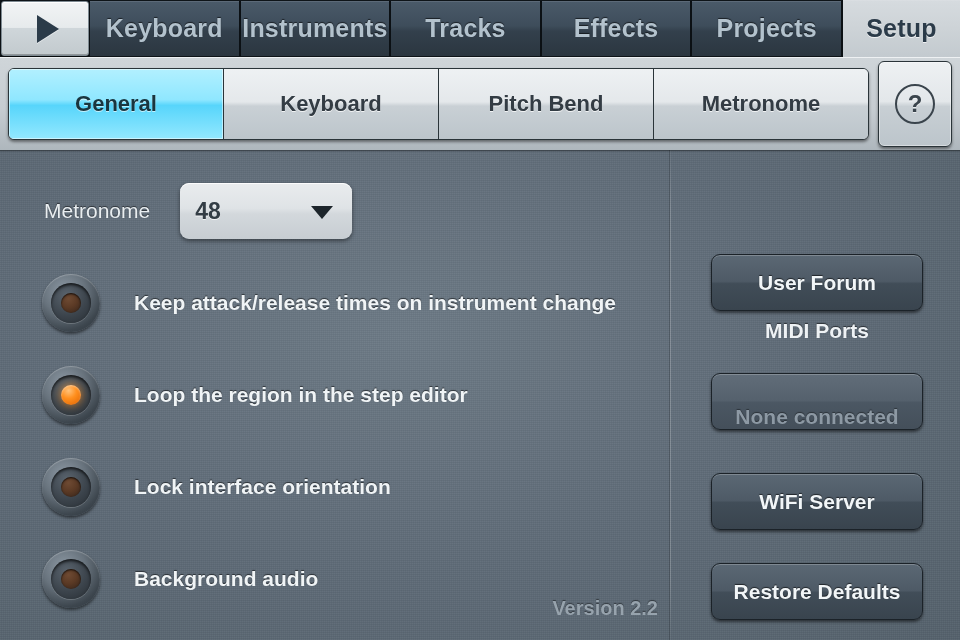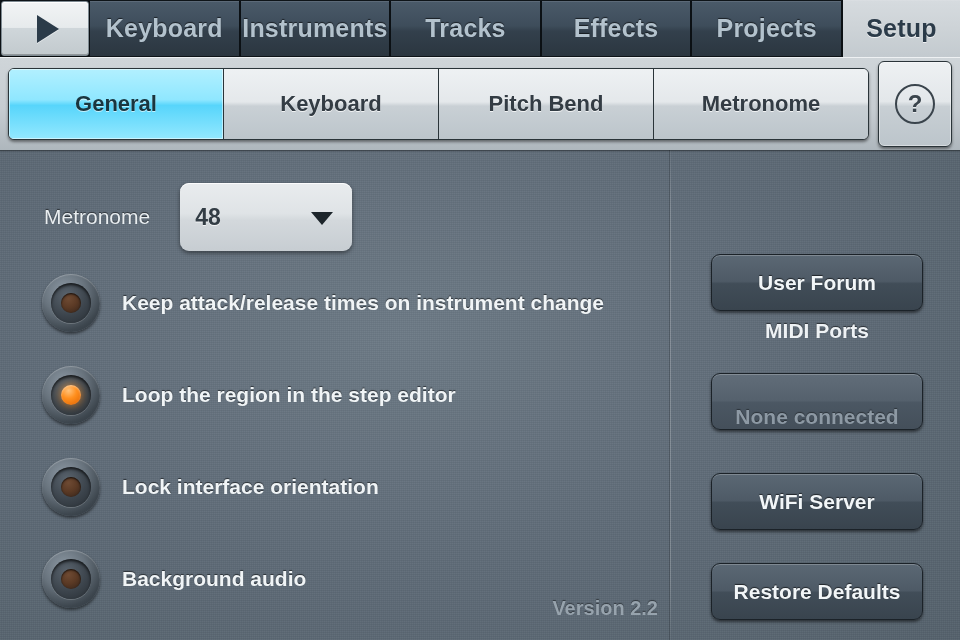--- a/index.html
+++ b/index.html
@@ -172,21 +172,21 @@
   .poly-row {
     position: absolute; left: 44px; top: 33px;
     display: flex; align-items: center;
   }
   .poly-label {
     font-size: 21px; color: #e9eef1; font-weight: normal;
     text-shadow: 0 -1px 1px rgba(0,0,0,.55);
     margin-right: 30px;
   }
   .dropdown {
-    width: 172px; height: 68px;
+    width: 172px; height: 56px;
     border-radius: 9px;
     background: linear-gradient(to bottom, #e9ecee 0%, #dfe3e6 45%, #d3d8dc 55%, #c7cdd2 100%);
     box-shadow: 0 2px 4px rgba(0,0,0,.45), inset 0 1px 0 rgba(255,255,255,.85);
     display: flex; align-items: center;
     padding: 0 15px;
     position: relative;
   }
   .dropdown .val {
     font-size: 23px; font-weight: bold; color: #333d45;
     text-shadow: 0 1px 0 rgba(255,255,255,.7);
@@ -226,21 +226,21 @@
     width: 20px; height: 20px; border-radius: 50%;
     background: radial-gradient(circle at 38% 30%, #6e4a33 0%, #5b3a25 45%, #33231a 100%);
     box-shadow: inset 0 1px 2px rgba(0,0,0,.8);
     z-index: 2;
   }
   .led.on .bulb {
     background: radial-gradient(circle at 38% 28%, #ffc27a 0%, #ff8f1e 42%, #e8700a 80%, #b9540a 100%);
     box-shadow: 0 0 10px rgba(255,140,20,.75), inset 0 1px 2px rgba(255,255,255,.45);
   }
   .toggle-label {
-    margin-left: 22px;
+    margin-left: 34px;
     font-size: 21px; font-weight: bold; color: #f0f4f6;
     text-shadow: 0 -1px 1px rgba(0,0,0,.55);
     white-space: nowrap;
   }
 
   .version {
     position: absolute;
     right: 302px; top: 447px;
     font-size: 20px; font-weight: bold;
     color: #97a3ad;

